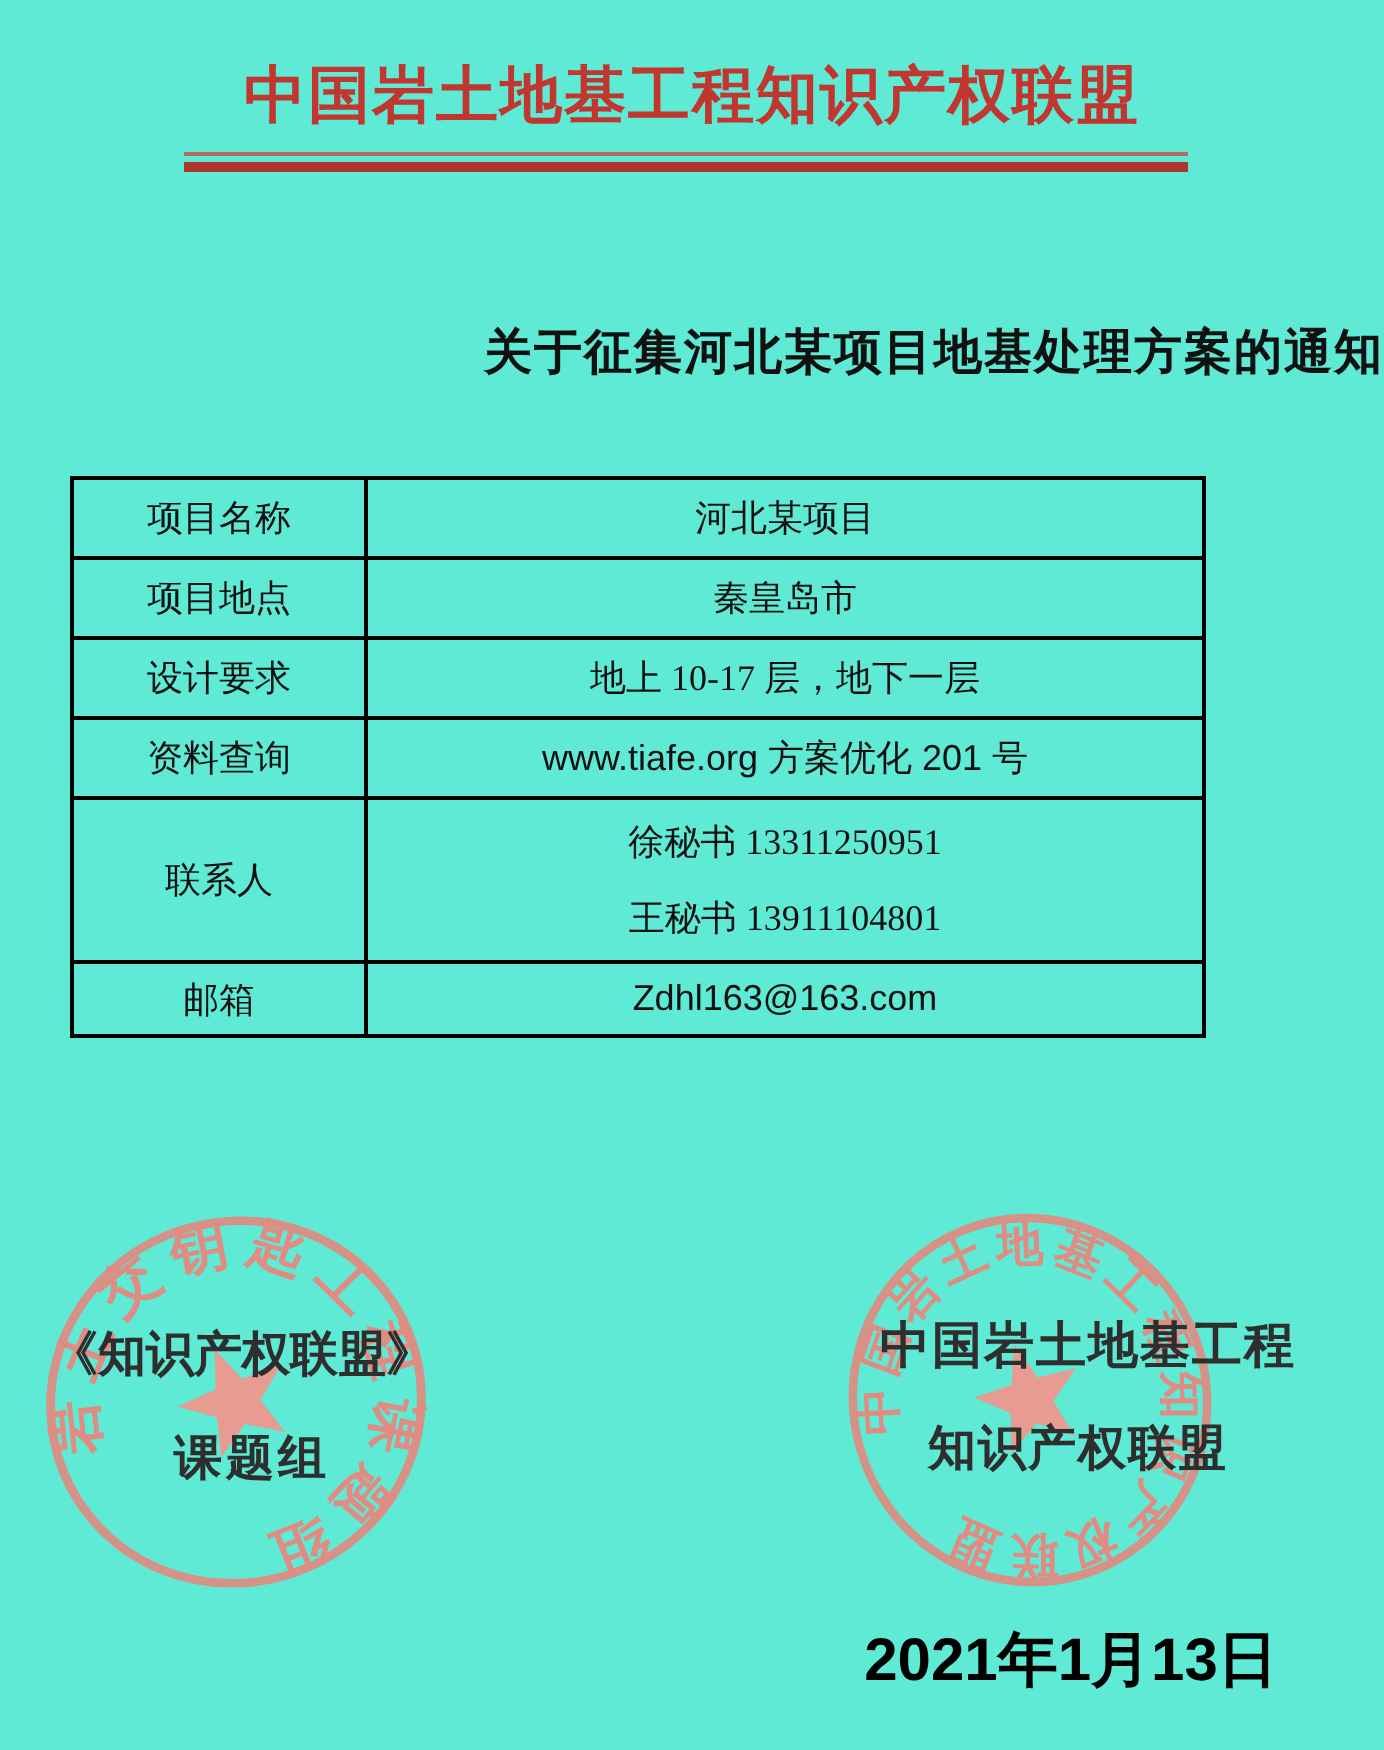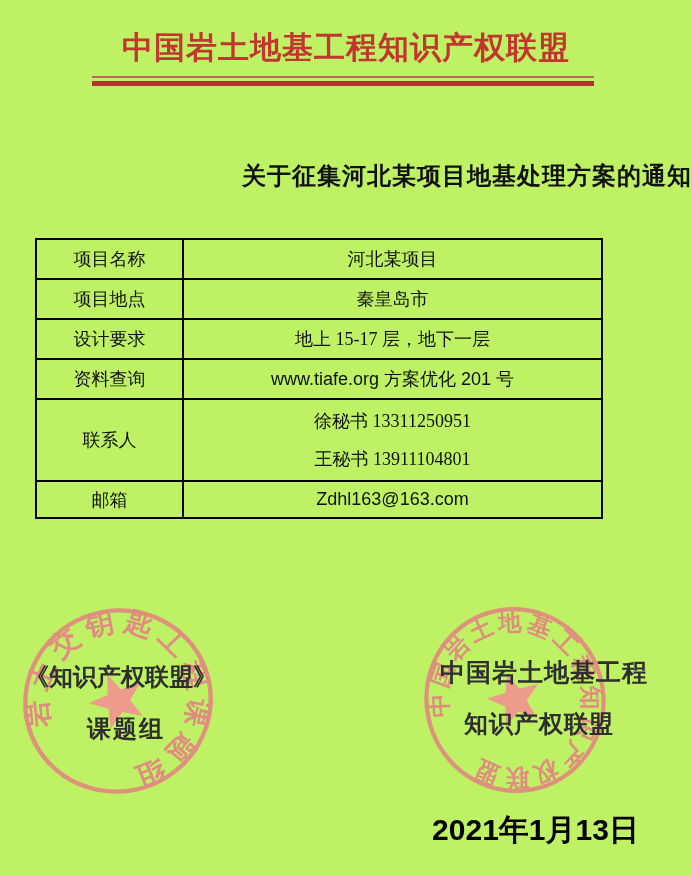--- a/index.html
+++ b/index.html
@@ -1,19 +1,19 @@
 <!DOCTYPE html>
 <html><head>
 <meta charset="utf-8">
 <style>
   * { margin:0; padding:0; box-sizing:border-box; }
   html,body { background:#ffffff; }
   .page {
     position:relative; width:692px; height:875px; margin:0 auto;
-    background:#bef264; overflow:hidden;
+    background:#5eead4; overflow:hidden;
     font-family:"Liberation Serif","DejaVu Serif",serif; color:#1c1c1c;
   }
   
   .org-header {
     position:absolute; top:27px; left:0; width:100%;
     text-align:center; font-family:"Liberation Sans","DejaVu Sans",sans-serif;
     font-weight:bold; font-size:31px; letter-spacing:1px; color:#c23630;
   }
   .rule-thin  { position:absolute; top:76px; left:92px; width:502px; height:2px; background:#b86a62; }
   .rule-thick { position:absolute; top:81px; left:92px; width:502px; height:5px; background:#ae352b; }
@@ -76,21 +76,21 @@
         <tr class="r-std">
       <td class="c-label">项目名称</td>
       <td class="c-value">河北某项目</td>
     </tr>
     <tr class="r-std">
       <td class="c-label">项目地点</td>
       <td class="c-value">秦皇岛市</td>
     </tr>
     <tr class="r-std">
       <td class="c-label">设计要求</td>
-      <td class="c-value">地上 15-17 层，地下一层</td>
+      <td class="c-value">地上 10-17 层，地下一层</td>
     </tr>
     <tr class="r-std">
       <td class="c-label">资料查询</td>
       <td class="c-value sans-val">www.tiafe.org 方案优化 201 号</td>
     </tr>
     <tr class="r-tall">
       <td class="c-label">联系人</td>
       <td class="c-value">
         <div class="contact-line">徐秘书 13311250951</div>
         <div class="contact-line">王秘书 13911104801</div>

